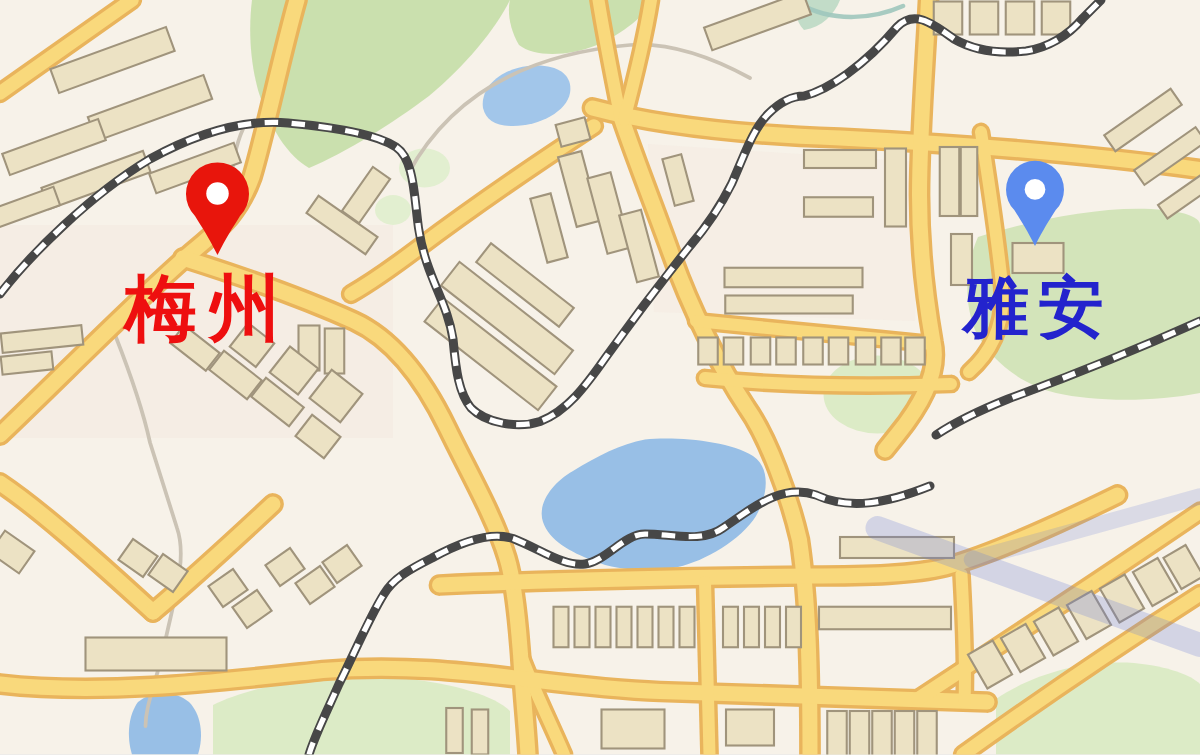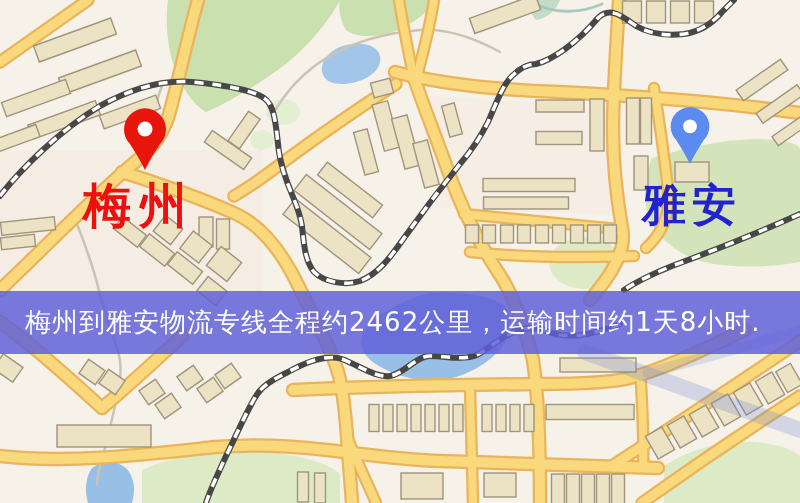--- a/index.html
+++ b/index.html
@@ -200,16 +200,13 @@
         <path d="M 0 0 C -6 -12 -10 -18 -15 -26 A 21 21 0 1 1 15 -26 C 10 -18 6 -12 0 0 Z" fill="#e8150c"></path>
         <circle cx="0" cy="-41" r="7.5" fill="#ffffff"></circle>
       </g>
       <text x="139" y="222" fill="#ee0f0f" font-size="48" text-anchor="middle" letter-spacing="8" class="city-label">梅州</text>
       <g transform="translate(690 164) scale(0.92)">
         <path d="M 0 0 C -6 -12 -10 -18 -15 -26 A 21 21 0 1 1 15 -26 C 10 -18 6 -12 0 0 Z" fill="#5b8bee"></path>
         <circle cx="0" cy="-41" r="7.5" fill="#ffffff"></circle>
       </g>
       <text x="692" y="220" fill="#2323cd" font-size="44" text-anchor="middle" letter-spacing="6" class="city-label">雅安</text>
     </svg>
-  <div class="banner" style="background: rgba(95, 95, 217, 0.84);">
-    <span style="color: rgb(255, 255, 255);">梅州到雅安物流专线全程约2462公里，运输时间约1天8小时.</span>
-  </div>
 </div>
 
 </body></html>

